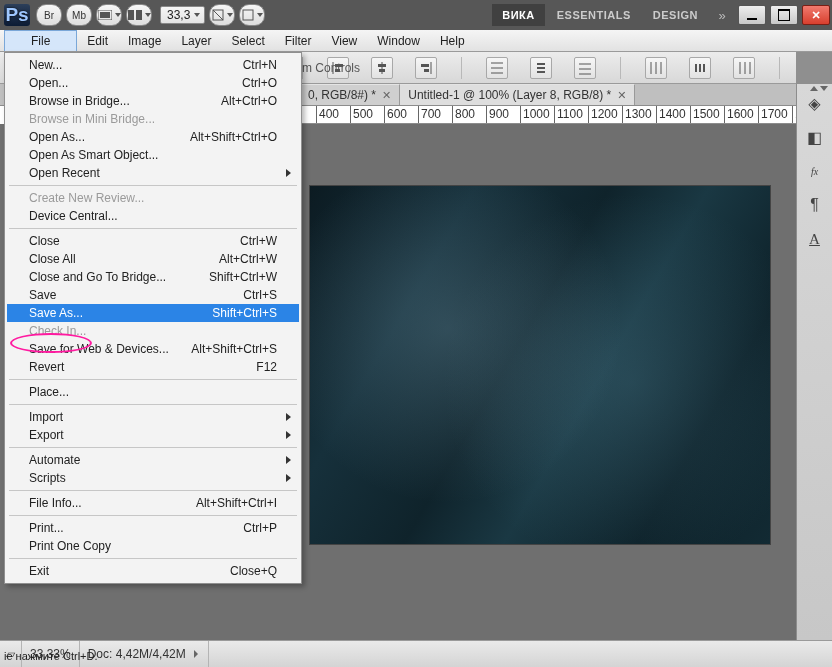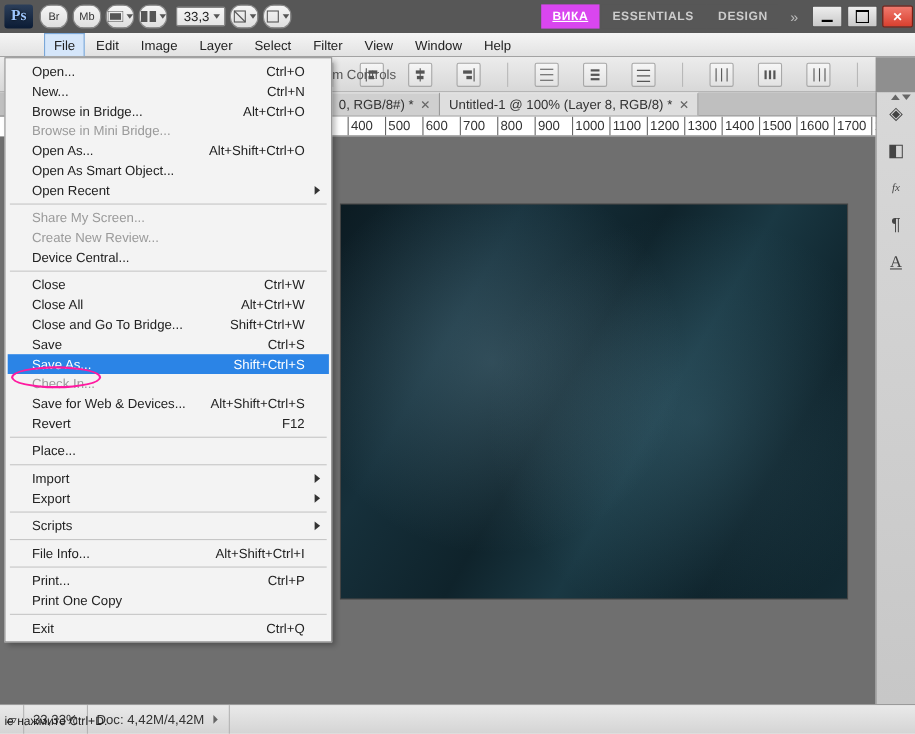--- a/index.html
+++ b/index.html
@@ -1,37 +1,37 @@
 <!DOCTYPE html>
 <html><head>
 <meta charset="utf-8">
 <style>
 * { margin: 0; padding: 0; box-sizing: border-box; font-family: Tahoma, Arial, sans-serif; font-size: 12px; -webkit-user-select: none; user-select: none; }
 html, body { width: 832px; height: 667px; overflow: hidden; background: #fff; }
 
 
 .toprow { height: 30px; background: #575757; display: flex; align-items: center; padding-left: 4px; position: relative; }
-.ps { width: 26px; height: 22px; background: linear-gradient(#2c3f5a,#0b1b34); border-radius: 3px; display: flex; align-items: center; justify-content: center; color: #9ec7ff; font-weight: bold; font-size: 14px; font-family: Liberation Serif, serif; text-shadow: 0 0 2px #000; margin-right: 6px; }
+.ps { width: 26px; height: 22px; background: linear-gradient(#2c3f5a,#0b1b34); border-radius: 3px; display: flex; align-items: center; justify-content: center; color: #9ec7ff; font-weight: bold; font-size: 19px; font-family: Liberation Sans, sans-serif; text-shadow: 0 0 2px #000; margin-right: 6px; }
 .topbtn { min-width: 26px; height: 22px; background: linear-gradient(#f6f6f6,#dedede); border: 1px solid #888; border-radius: 10px; margin-right: 4px; display: flex; align-items: center; justify-content: center; font-size: 10px; color: #333; }
 .topbtn.drop::after { content: ""; margin-left: 3px; border-left: 3px solid transparent; border-right: 3px solid transparent; border-top: 4px solid #555; }
 .zoom { height: 18px; background: linear-gradient(#f6f6f6,#e4e4e4); border: 1px solid #888; border-radius: 2px; padding: 0 14px 0 6px; display: flex; align-items: center; margin: 0 4px; color: #222; position: relative; }
 .zoom::after { content: ""; position: absolute; right: 4px; border-left: 3px solid transparent; border-right: 3px solid transparent; border-top: 4px solid #555; }
 .topright { position: absolute; right: 0; top: 0; height: 30px; display: flex; align-items: center; gap: 2px; padding-right: 2px; }
 .ws { height: 22px; padding: 0 10px; background: #575757; color: #ccc; display: flex; align-items: center; font-weight: bold; font-size: 11px; letter-spacing: .5px; }
-.ws.active { background: #d946ef; color: #fff; text-decoration: underline; }
+.ws.active { background: #404040; color: #fff; }
 .dblarr { width: 24px; display: flex; align-items: center; justify-content: center; color: #bbb; font-size: 13px; }
 .winbtn { width: 28px; height: 20px; background: linear-gradient(#eee,#c8c8c8); border: 1px solid #555; border-radius: 2px; display: flex; align-items: center; justify-content: center; margin-left: 2px; font-size: 11px; }
 .winbtn.min::before { content: ""; width: 10px; height: 2px; background: #000; margin-top: 8px; }
 .winbtn.max::before { content: ""; width: 10px; height: 9px; border: 1px solid #000; border-top-width: 2px; }
 .winbtn.close { background: linear-gradient(#f07a6e,#d83f2e); color: #fff; font-weight: bold; border-color: #7a1f15; }
 
 
 .menubar { height: 22px; background: linear-gradient(#f5f5f5,#e2e2e2); border-bottom: 1px solid #9a9a9a; display: flex; align-items: stretch; padding-left: 4px; }
 .menubar .mi { padding: 0 10px; display: flex; align-items: center; color: #222; }
-.menubar .mi.on { background: #d5e6fa; border: 1px solid #7aa7d8; border-bottom: none; padding: 0 8px; margin-left: 36px; }
+.menubar .mi.on { background: #d5e6fa; border: 1px solid #7aa7d8; border-bottom: none; padding: 0 26px; }
 
 
 .optionsbar { height: 32px; background: linear-gradient(#ececec,#d8d8d8); border-bottom: 1px solid #9a9a9a; display: flex; align-items: center; justify-content: flex-end; padding-right: 6px; gap: 22px; color: #555; font-size: 11px; }
 .optbtn { width: 22px; height: 22px; background: linear-gradient(#f6f6f6,#e2e2e2); border: 1px solid #a8a8a8; border-radius: 2px; display:flex; align-items:center; justify-content:center; }
 .optbtn svg { width:14px; height:14px; }
 .optsep { width:1px; height:22px; background:#b8b8b8; margin:0 2px; }
 
 
 .doctabs { height: 22px; background: #bfbfbf; border-bottom: 1px solid #8c8c8c; display: flex; align-items: stretch; padding-left: 300px; }
 .dtab { padding: 0 8px; display: flex; align-items: center; gap: 6px; color: #333; background: #cfcfcf; border-right: 1px solid #999; border-top: 1px solid #e4e4e4; font-size: 11px; }
@@ -282,49 +282,46 @@
 
 <div class="status">
   <div class="cell small">▱</div>
   <div class="cell">33,33%</div>
   <div class="cell doc">Doc: 4,42M/4,42M</div>
 </div>
 <div class="below" style="bottom:auto; top:650px;">іе нажмите Ctrl+D.</div>
 
 <div class="menu">
   <div class="row">
+      <span>New...</span>
+      <span class="sc">Ctrl+N</span>
+    </div>
+  <div class="row">
       <span>Open...</span>
       <span class="sc">Ctrl+O</span>
     </div>
   <div class="row">
-      <span>New...</span>
-      <span class="sc">Ctrl+N</span>
-    </div>
-  <div class="row">
       <span>Browse in Bridge...</span>
       <span class="sc">Alt+Ctrl+O</span>
     </div>
   <div class="row disabled">
       <span>Browse in Mini Bridge...</span>
     </div>
   <div class="row">
       <span>Open As...</span>
       <span class="sc">Alt+Shift+Ctrl+O</span>
     </div>
   <div class="row">
       <span>Open As Smart Object...</span>
     </div>
   <div class="row">
       <span>Open Recent</span>
       <span class="sub"></span>
     </div>
   <hr>
-  <div class="row disabled">
-      <span>Share My Screen...</span>
-    </div>
   <div class="row disabled">
       <span>Create New Review...</span>
     </div>
   <div class="row">
       <span>Device Central...</span>
     </div>
   <hr>
   <div class="row">
       <span>Close</span>
       <span class="sc">Ctrl+W</span>
@@ -364,36 +361,40 @@
   <div class="row">
       <span>Import</span>
       <span class="sub"></span>
     </div>
   <div class="row">
       <span>Export</span>
       <span class="sub"></span>
     </div>
   <hr>
   <div class="row">
+      <span>Automate</span>
+      <span class="sub"></span>
+    </div>
+  <div class="row">
       <span>Scripts</span>
       <span class="sub"></span>
     </div>
   <hr>
   <div class="row">
       <span>File Info...</span>
       <span class="sc">Alt+Shift+Ctrl+I</span>
     </div>
   <hr>
   <div class="row">
       <span>Print...</span>
       <span class="sc">Ctrl+P</span>
     </div>
   <div class="row">
       <span>Print One Copy</span>
     </div>
   <hr>
   <div class="row">
       <span>Exit</span>
-      <span class="sc">Ctrl+Q</span>
+      <span class="sc">Close+Q</span>
     </div>
 </div>
 
 <div class="mark"></div>
 
 </body></html>

